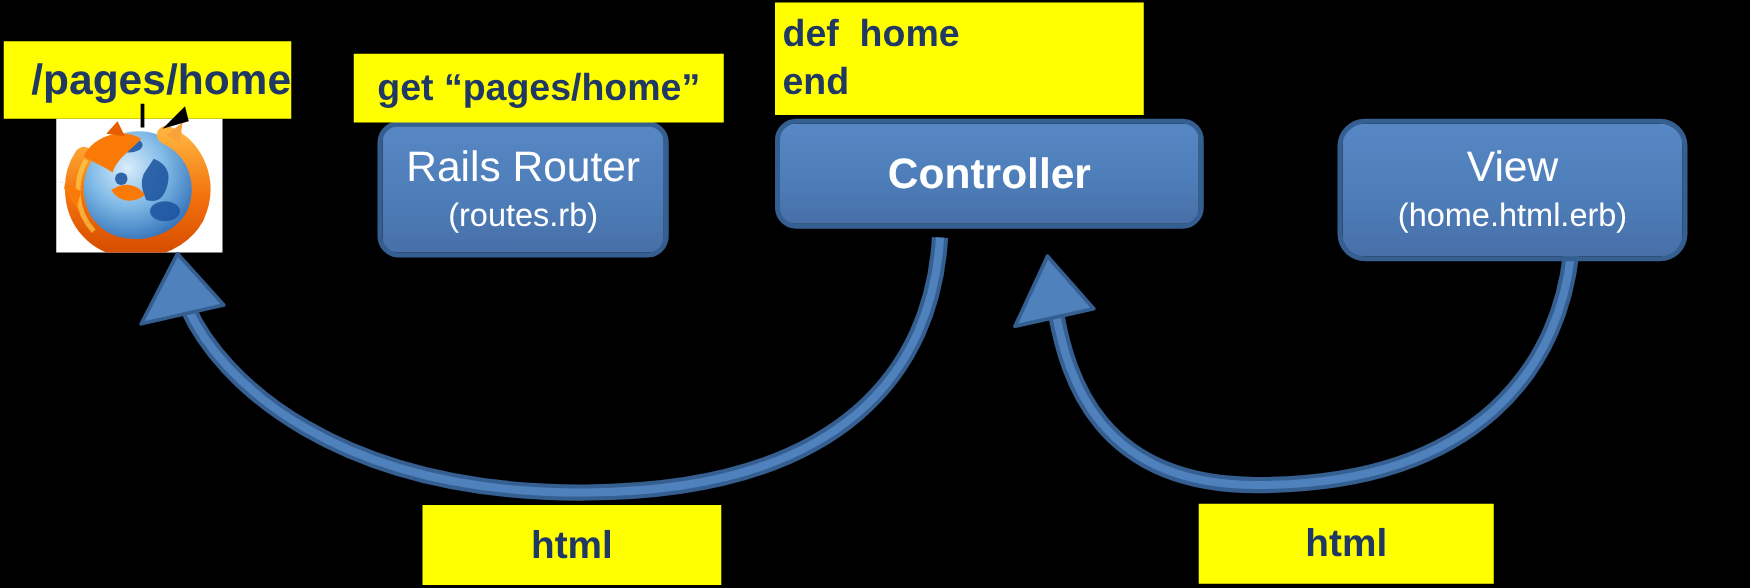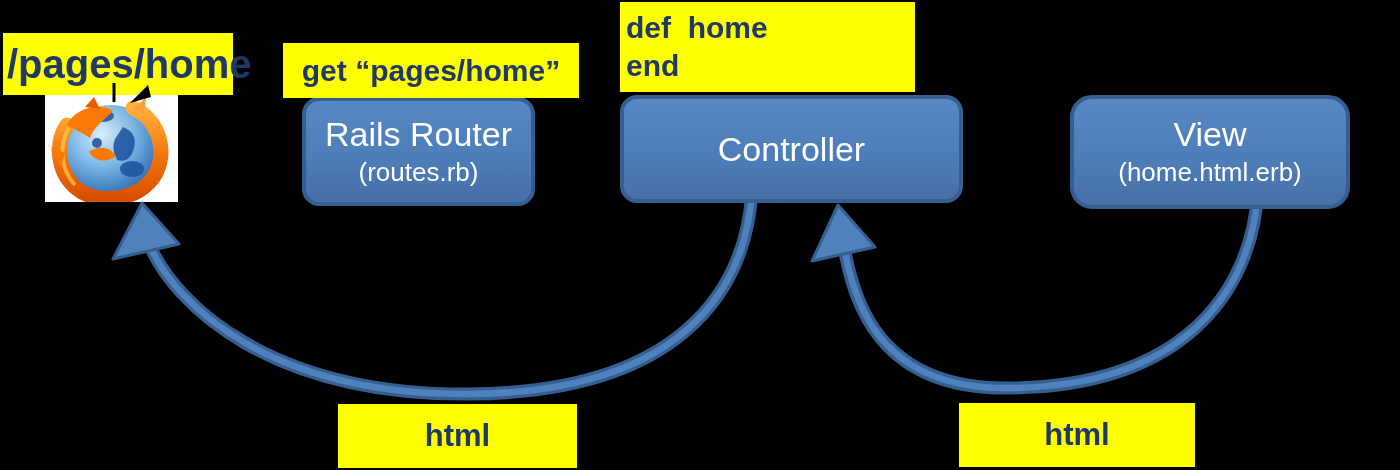--- a/index.html
+++ b/index.html
@@ -16,31 +16,31 @@
     z-index:3;display:flex;align-items:center;box-sizing:border-box;
   }
   .node{
     position:absolute;background:linear-gradient(180deg,#5787c4 0%,#4d7eb9 55%,#486fa8 100%);
     border:4px solid #365F91;border-radius:17px;z-index:2;box-sizing:border-box;
     display:flex;flex-direction:column;align-items:center;justify-content:center;
     color:#fff;text-align:center;
   }
   .node .title{font-size:34px;line-height:40px;text-align:right;}
   .node .subtitle{font-size:26px;line-height:36px;}
-  #label-request{left:3px;top:33px;width:230px;height:62px;font-size:40px;padding-left:4px;}
+  #label-request{left:3px;top:33px;width:230px;height:62px;font-size:34px;padding-left:22px;}
   #label-route{left:283px;top:43px;width:296px;height:55px;font-size:30px;justify-content:center;text-align:right;}
   #label-action{left:620px;top:2px;width:295px;height:90px;font-size:30px;
                 flex-direction:column;align-items:flex-start;justify-content:center;
                 padding-left:6px;line-height:38px;}
   #label-action span{white-space:pre;}
   #label-html-1{left:338px;top:404px;width:239px;height:64px;font-size:31px;justify-content:center;}
   #label-html-2{left:959px;top:403px;width:236px;height:64px;font-size:31px;justify-content:center;}
 
   #box-router{left:302px;top:97px;width:233px;height:109px;}
-  #box-controller{left:620px;top:95px;width:343px;height:108px;}
+  #box-controller{left:620px;top:95px;width:343px;height:88px;font-weight:bold;}
   #box-view{left:1070px;top:95px;width:280px;height:114px;border-radius:22px;}
 
   #browser-icon{
     position:absolute;left:45px;top:95px;width:133px;height:107px;
     background:#fff;z-index:2;
   }
 </style>
 </head>
 <body>
 

